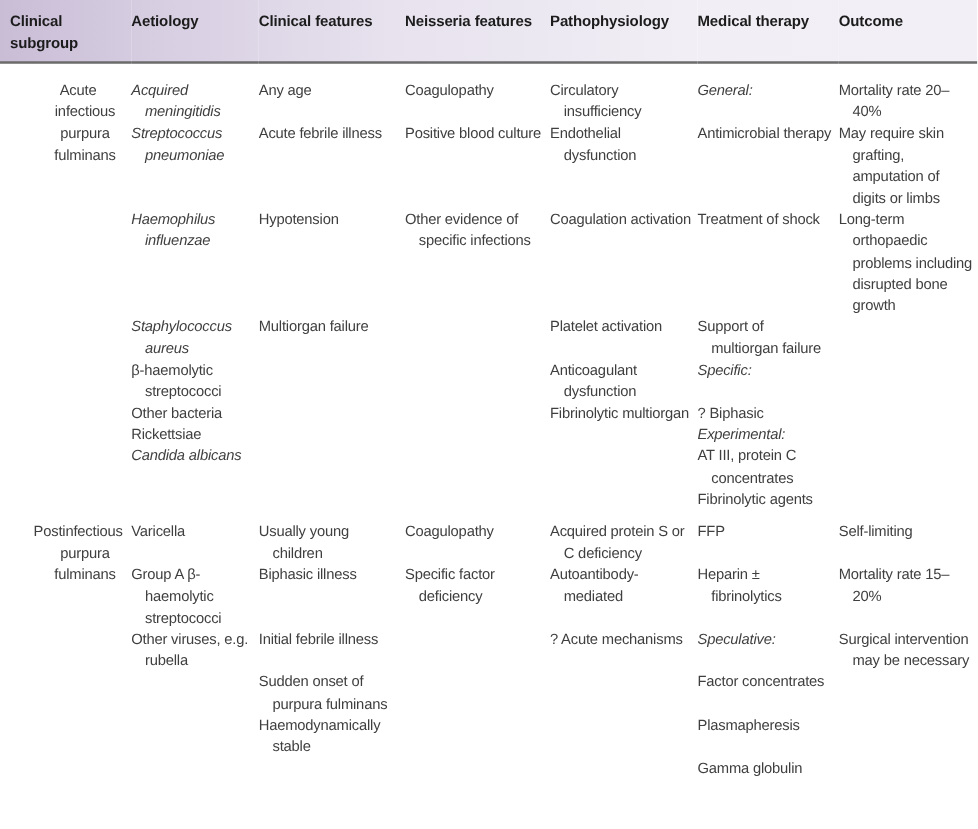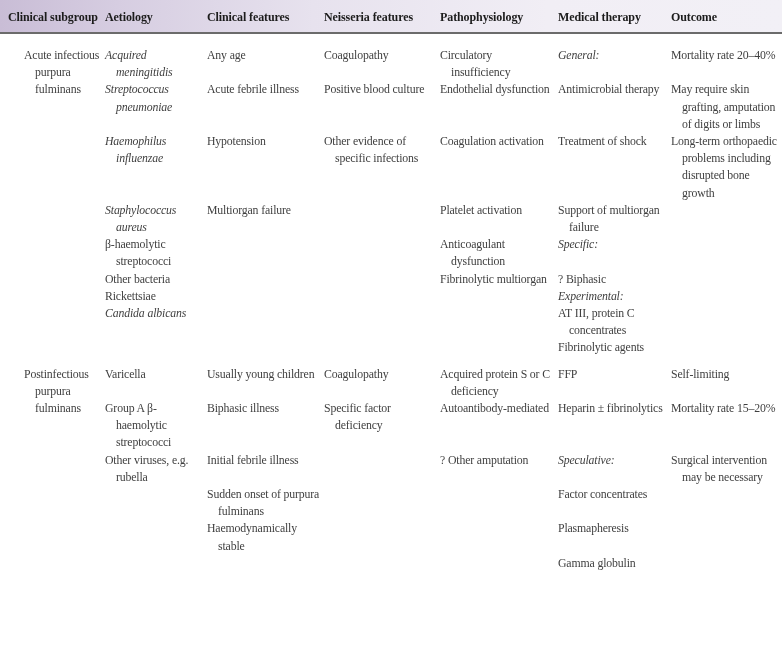--- a/index.html
+++ b/index.html
@@ -6,21 +6,20 @@
     margin: 0;
     padding: 0;
     background: #ffffff;
     font-family: "Liberation Sans", sans-serif;
   }
   .page {
     width: 782px;
     height: 663px;
     overflow: hidden;
     background: #ffffff;
-    font-family: Liberation Serif, serif;
   }
   table.subgroups {
     border-collapse: collapse;
     table-layout: fixed;
     width: 782px;
   }
   thead tr {
     background: linear-gradient(90deg, #c9bdd6 0%, #d6cde1 15%, #e7e2ee 40%, #f1eef5 70%, #f2f0f6 100%);
   }
   th {
@@ -35,21 +34,21 @@
     line-height: 17px;
   }
   th.c0 { padding-left: 8px; }
   td {
     font-size: 11.8px;
     color: #3f3f3f;
     vertical-align: top;
     padding: 0 4px 0 0;
     letter-spacing: -0.15px;
   }
-  td.c0 { padding-left: 24px; }
+  td.c0 { padding-left: 24px; text-align: center; }
   .txt {
     padding-left: 11px;
     text-indent: -11px;
     line-height: 17.2px;
   }
   .it { font-style: italic; }
   tr.first > td { padding-top: 13px; }
   tr.sec2 > td { padding-top: 9px; margin-left: 12px; }
 </style>
 </head>
@@ -310,21 +309,21 @@
       <td>
             <div class="txt">Other viruses, e.g. rubella</div>
           </td>
       <td>
             <div class="txt">Initial febrile illness</div>
           </td>
       <td>
             <div class="txt"></div>
           </td>
       <td>
-            <div class="txt">? Other amputation</div>
+            <div class="txt">? Acute mechanisms</div>
           </td>
       <td>
             <div class="txt it">Speculative:</div>
           </td>
       <td>
             <div class="txt">Surgical intervention may be necessary</div>
           </td>
     </tr>
     <tr>
       <td>

